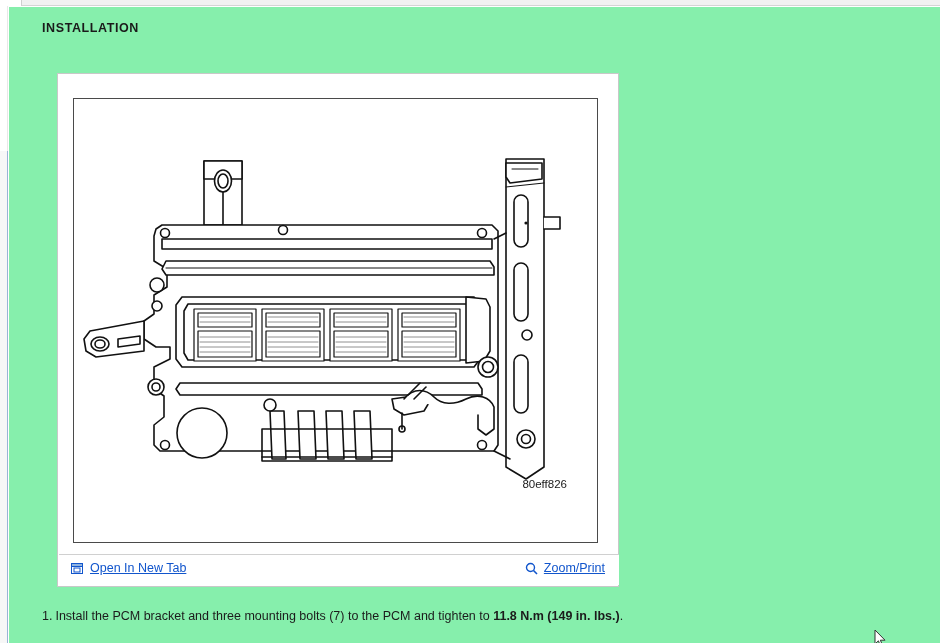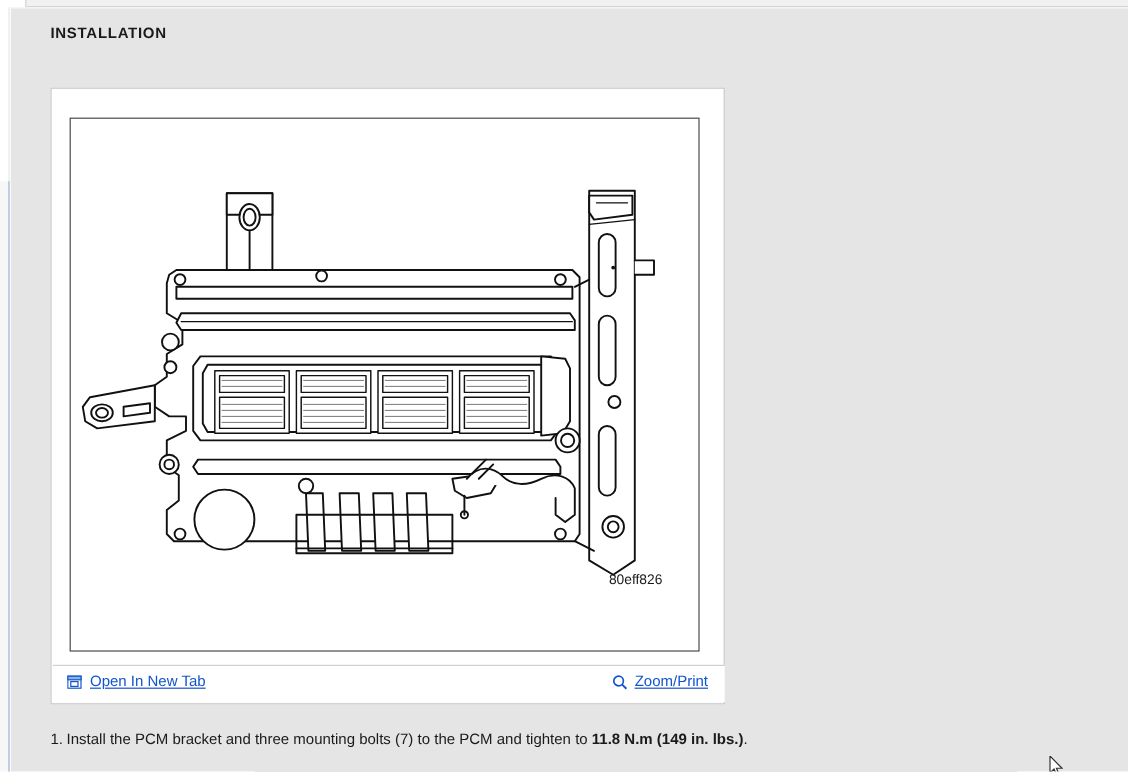--- a/index.html
+++ b/index.html
@@ -40,37 +40,37 @@
   .left-scroll-marker {
     position: absolute; left: 0; top: 145px;
     width: 8px; height: 498px;
     background: #f7f7f7;
     border-right: 1px solid #9ab4d6;
   }
 
   .content {
     position: absolute; left: 9px; top: 7px;
     width: 931px; height: 636px;
-    background: #e5e5e5;
+    background: #86efac;
   }
 
   h1.section-title {
     position: absolute;
     left: 33px; top: 14px;
     margin: 0;
     font-size: 12.5px;
     font-weight: bold;
     letter-spacing: 0.6px;
     color: #1a1a1a;
   }
 
   
   .figure-panel {
     position: absolute;
-    left: 33px; top: 66px;
+    left: 48px; top: 66px;
     width: 562px; height: 514px;
     background: #ffffff;
     border: 1px solid #c8c8c8;
   }
   .figure-inner {
     position: absolute;
     left: 15px; top: 24px;
     width: 525px; height: 445px;
     border: 1px solid #4a4a4a;
     background: #ffffff;

